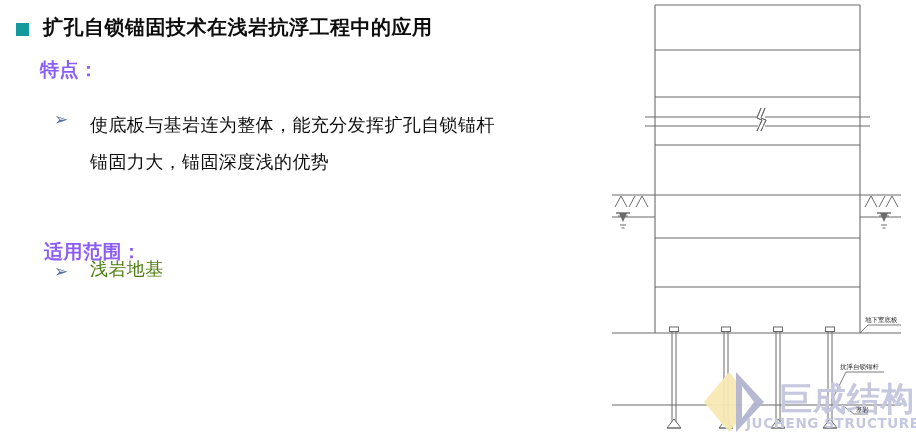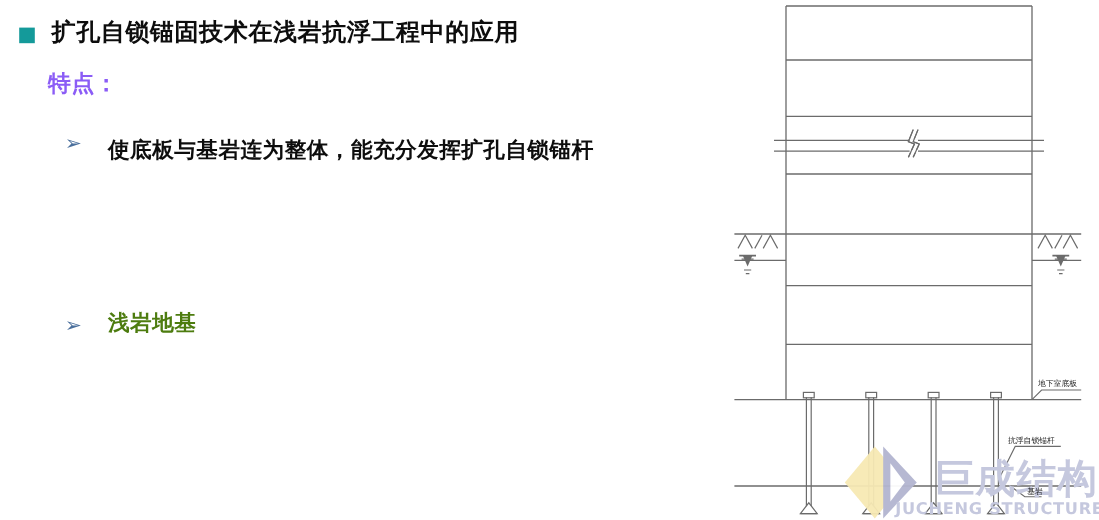--- a/index.html
+++ b/index.html
@@ -66,21 +66,21 @@
   .arrow-bullet {
     font-size: 17px;
     color: #4a6f9c;
     line-height: 1;
     margin-top: 4px;
     width: 36px;
     flex: 0 0 auto;
   }
   .sub-text {
     font-size: 18px;
-    font-weight: bold;
+    font-weight: normal;
     color: #0d0d0d;
     letter-spacing: 0.4px;
     line-height: 2.05;
     white-space: nowrap;
   }
   .sub-text.red { color: #4d7c0f; line-height: 1.2; }
   .sub-text .line2 { display: block; }
 
   
   .diagram {
@@ -105,23 +105,25 @@
       <div class="bullet-square"></div>
       <div class="title-text">扩孔自锁锚固技术在浅岩抗浮工程中的应用</div>
     </div>
 
     <div class="heading h-tedian">特点：</div>
 
     <div class="sub-row r1">
       <span class="arrow-bullet">➢</span>
       <span class="sub-text">
         <span>使底板与基岩连为整体，能充分发挥扩孔自锁锚杆</span>
+        <span class="line2">锚固力大，锚固深度浅的优势</span>
       </span>
     </div>
 
+    <div class="heading h-fanwei">适用范围：</div>
 
     <div class="sub-row r2">
       <span class="arrow-bullet">➢</span>
       <span class="sub-text red">浅岩地基</span>
     </div>
 
   </div>
 
   <div class="diagram">
     <svg width="320" height="433" viewBox="0 0 320 433">

